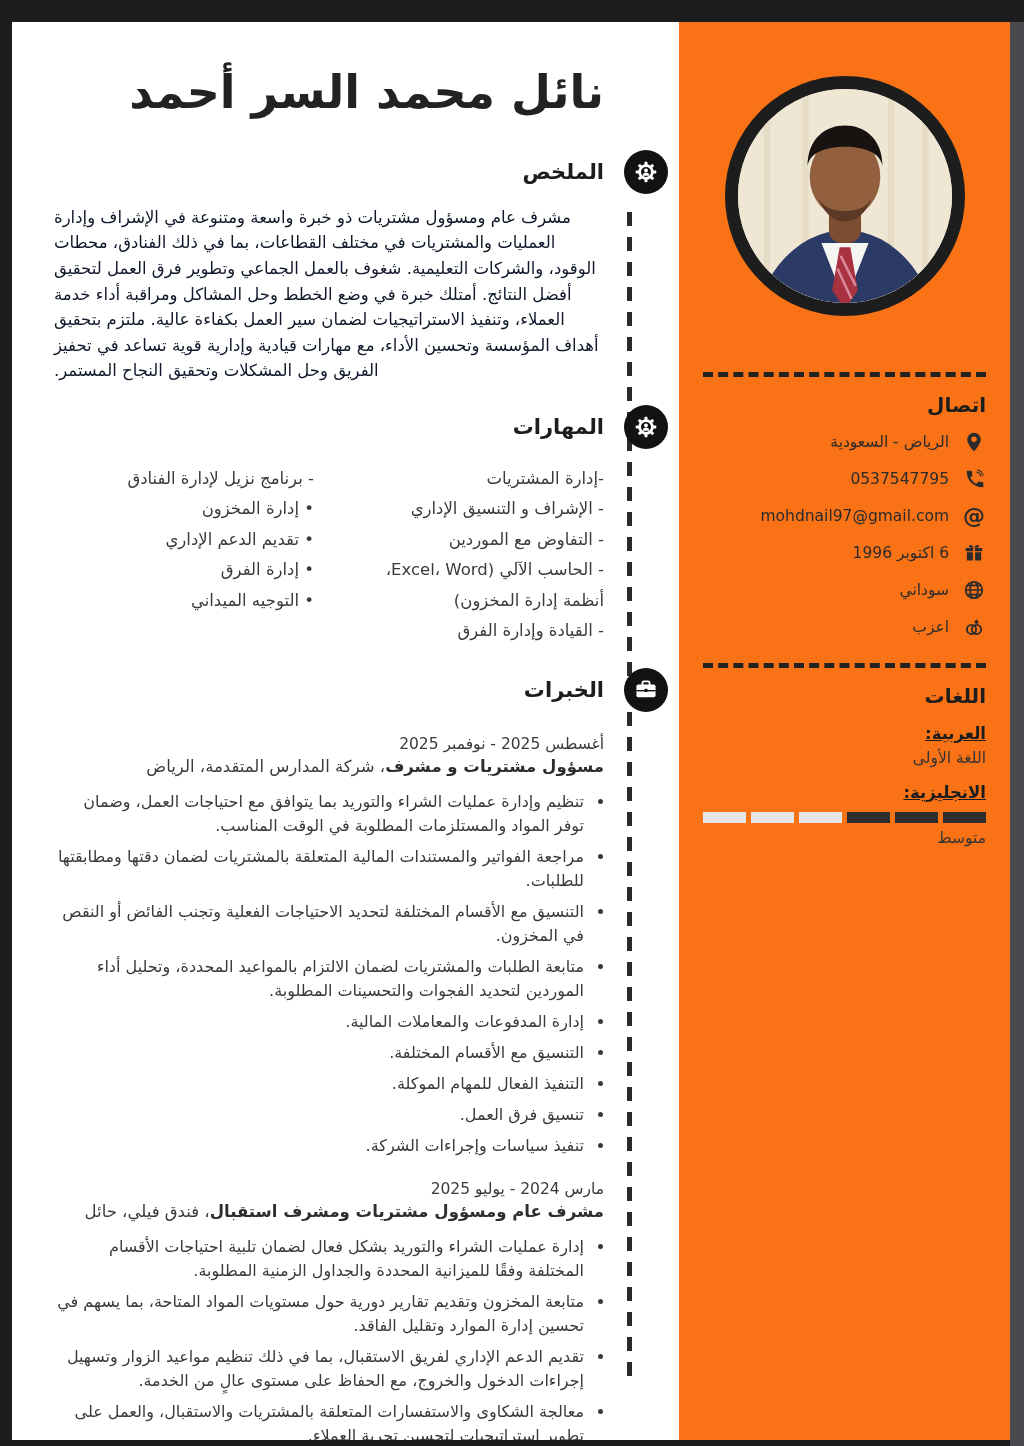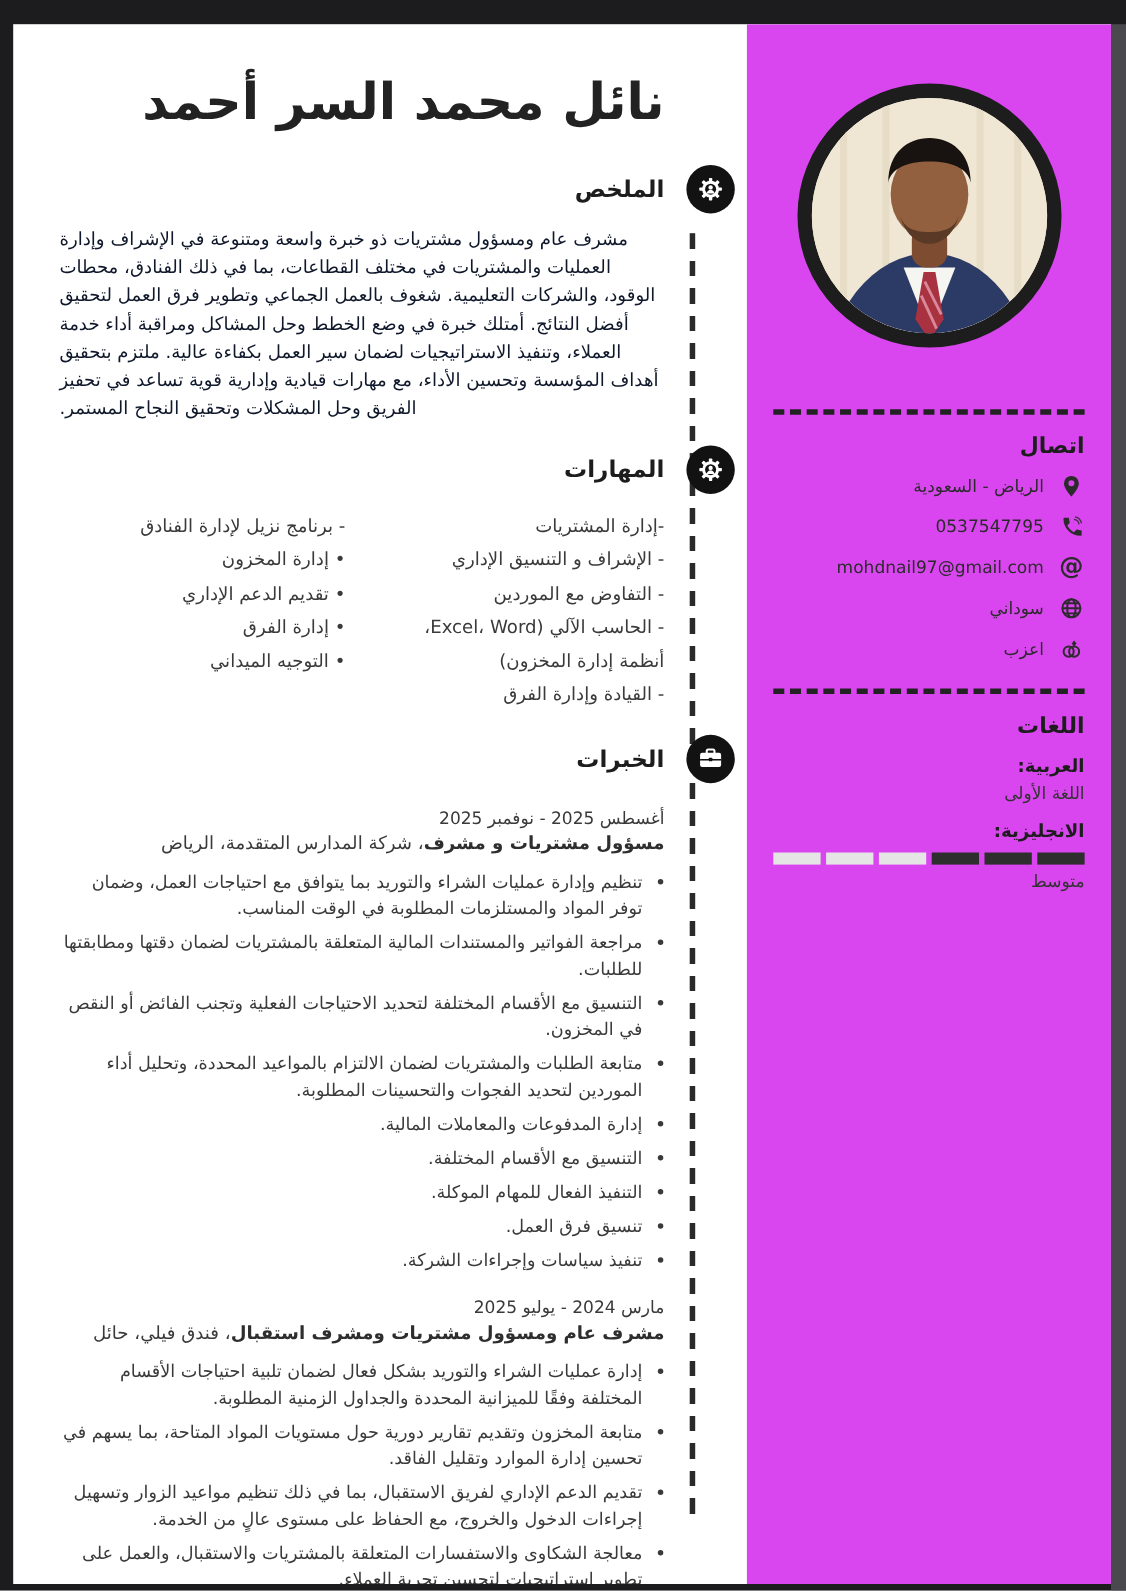--- a/index.html
+++ b/index.html
@@ -3,35 +3,35 @@
 <meta charset="utf-8">
 <style>
   * { margin:0; padding:0; box-sizing:border-box; }
   html,body { font-family:"DejaVu Sans","Liberation Sans",sans-serif; }
   body { background:#777; display:flex; justify-content:center; }
   .frame { width:1024px; height:1446px; background:#1c1c1f; position:relative; flex:0 0 auto; }
   .right-strip { position:absolute; top:22px; left:auto; right:0; width:14px; bottom:0; background:#4a4a4e; }
   .paper { position:absolute; top:22px; right:14px; left:12px; bottom:6px; background:#ffffff; display:flex; overflow:hidden; }
 
   
-  .sidebar { width:331px; flex:0 0 331px; background:#d946ef; padding:0 24px 20px 24px; overflow:hidden; }
+  .sidebar { width:331px; flex:0 0 331px; background:#f97316; padding:0 24px 20px 24px; overflow:hidden; }
   .photo-wrap { margin:54px auto 0; width:240px; height:240px; border-radius:50%;
                 border:13px solid #1d1d1d; overflow:hidden; background:#efe7d4; }
   .photo-wrap svg { display:block; width:100%; height:100%; }
   .dash-sep { border-top:5px dashed #222; margin-top:56px; }
   .side-h { font-size:20px; font-weight:bold; color:#1d1d1d; margin-top:16px; text-align:right; }
   .contact-list { margin-top:0; }
   .contact-item { display:flex; align-items:center; gap:13px; margin:13px 0; }
   .contact-icon { width:24px; height:24px; flex:0 0 24px; display:flex; align-items:center; justify-content:center; color:#2b2b2b; }
   .contact-icon svg { width:22px; height:22px; display:block; }
   .contact-icon .at-glyph { font-size:22px; font-weight:bold; color:#2b2b2b; line-height:1; }
   .contact-text { font-size:15.5px; color:#2b2b2b; }
   .langs { margin-top:6px; }
   .lang-entry { margin-top:16px; }
-  .lang-name { font-size:16.5px; font-weight:bold; color:#1d1d1d; }
+  .lang-name { font-size:16.5px; font-weight:bold; color:#1d1d1d;text-decoration:underline; }
   .lang-level { font-size:15.5px; color:#333; margin-top:6px;text-align:right; }
   .lang-bar { display:flex; gap:5px; margin-top:10px; }
   .lang-bar .seg { height:11px; flex:1; }
 
   
   .main { flex:1; position:relative; padding:0 75px 20px 42px; overflow:hidden; }
   .timeline { position:absolute; right:47px; width:5px; top:190px; bottom:56px;
               background:repeating-linear-gradient(180deg,#2a2a2a 0 14px,transparent 14px 25px); }
   h1.name { font-size:46px; line-height:1.15; font-weight:bold; color:#222; margin:44px 0 30px; text-align:right; }
   .section { position:relative; }
@@ -97,20 +97,34 @@
             <span class="contact-text">0537547795</span>
           </div>
           <div class="contact-item">
             <span class="contact-icon">
               <span class="at-glyph">@</span>
             </span>
             <span class="contact-text">mohdnail97@gmail.com</span>
           </div>
           <div class="contact-item">
             <span class="contact-icon">
+              <svg viewBox="0 0 24 24">
+                <g fill="#2b2b2b">
+                  <rect x="4.2" y="11.2" width="6.6" height="9" rx="0.6"></rect>
+                  <rect x="13.2" y="11.2" width="6.6" height="9" rx="0.6"></rect>
+                  <rect x="3" y="6.6" width="8" height="3.6" rx="0.6"></rect>
+                  <rect x="13" y="6.6" width="8" height="3.6" rx="0.6"></rect>
+                  <path d="M11.9 6.4C10.8 4 8.9 2.6 7.4 3.4c-1.4.8-1 2.7 1 3h3.5zM12.1 6.4c1.1-2.4 3-3.8 4.5-3s1 2.7-1 3h-3.5z"></path>
+                </g>
+              </svg>
+            </span>
+            <span class="contact-text">6 اكتوبر 1996</span>
+          </div>
+          <div class="contact-item">
+            <span class="contact-icon">
               <svg viewBox="0 0 24 24" fill="none" stroke="#2b2b2b" stroke-width="1.9">
                 <circle cx="12" cy="12" r="9"></circle>
                 <ellipse cx="12" cy="12" rx="4.2" ry="9"></ellipse>
                 <path d="M3 12h18M4.6 7h14.8M4.6 17h14.8"></path>
               </svg>
             </span>
             <span class="contact-text">سوداني</span>
           </div>
           <div class="contact-item">
             <span class="contact-icon">

